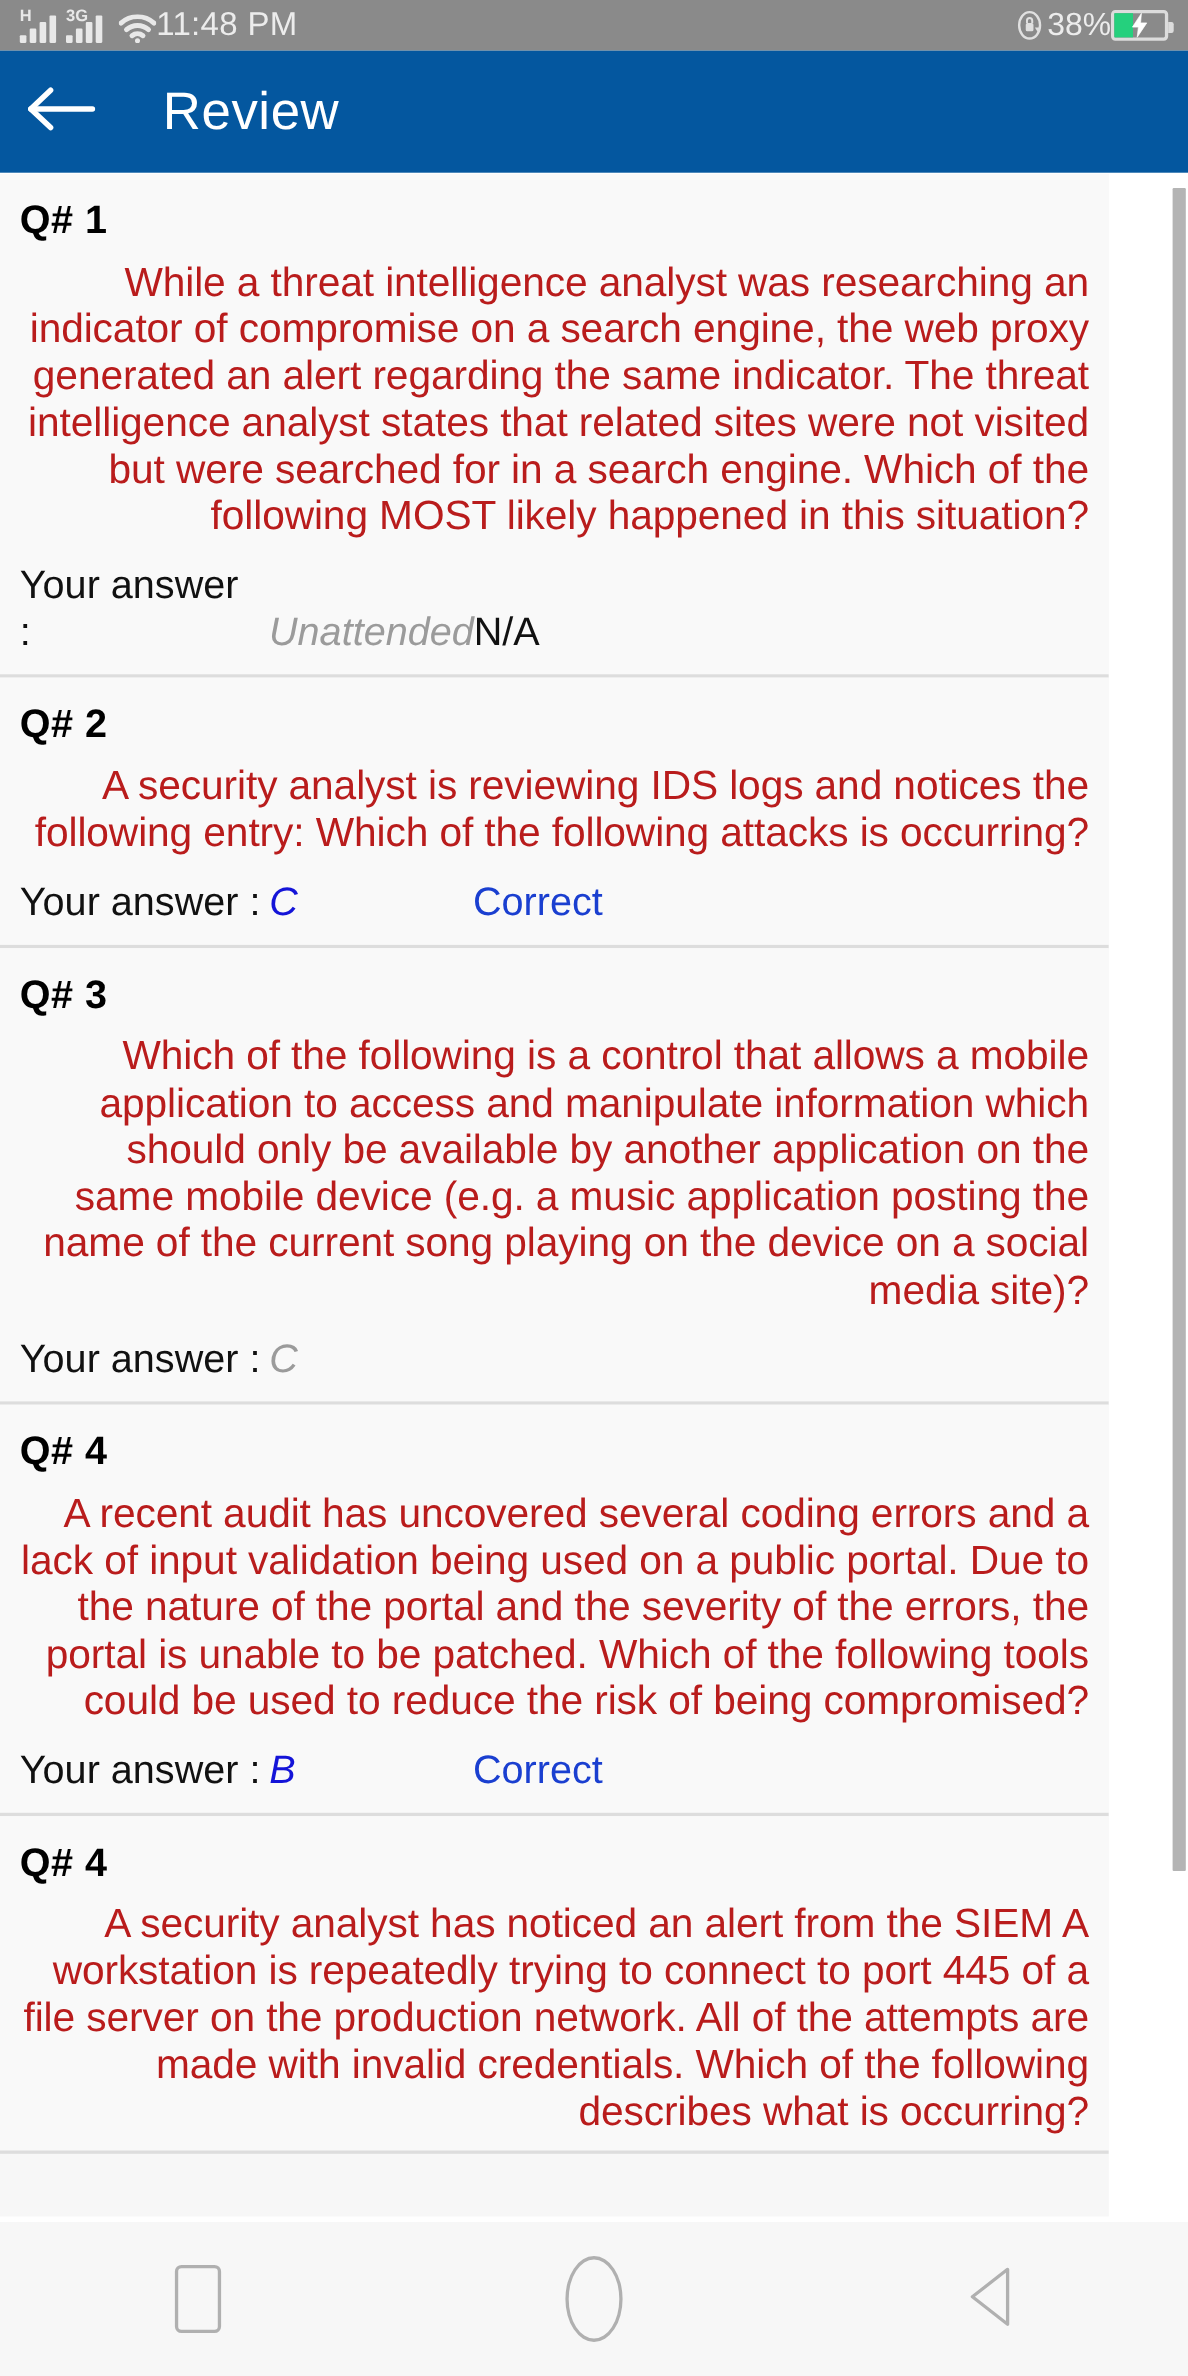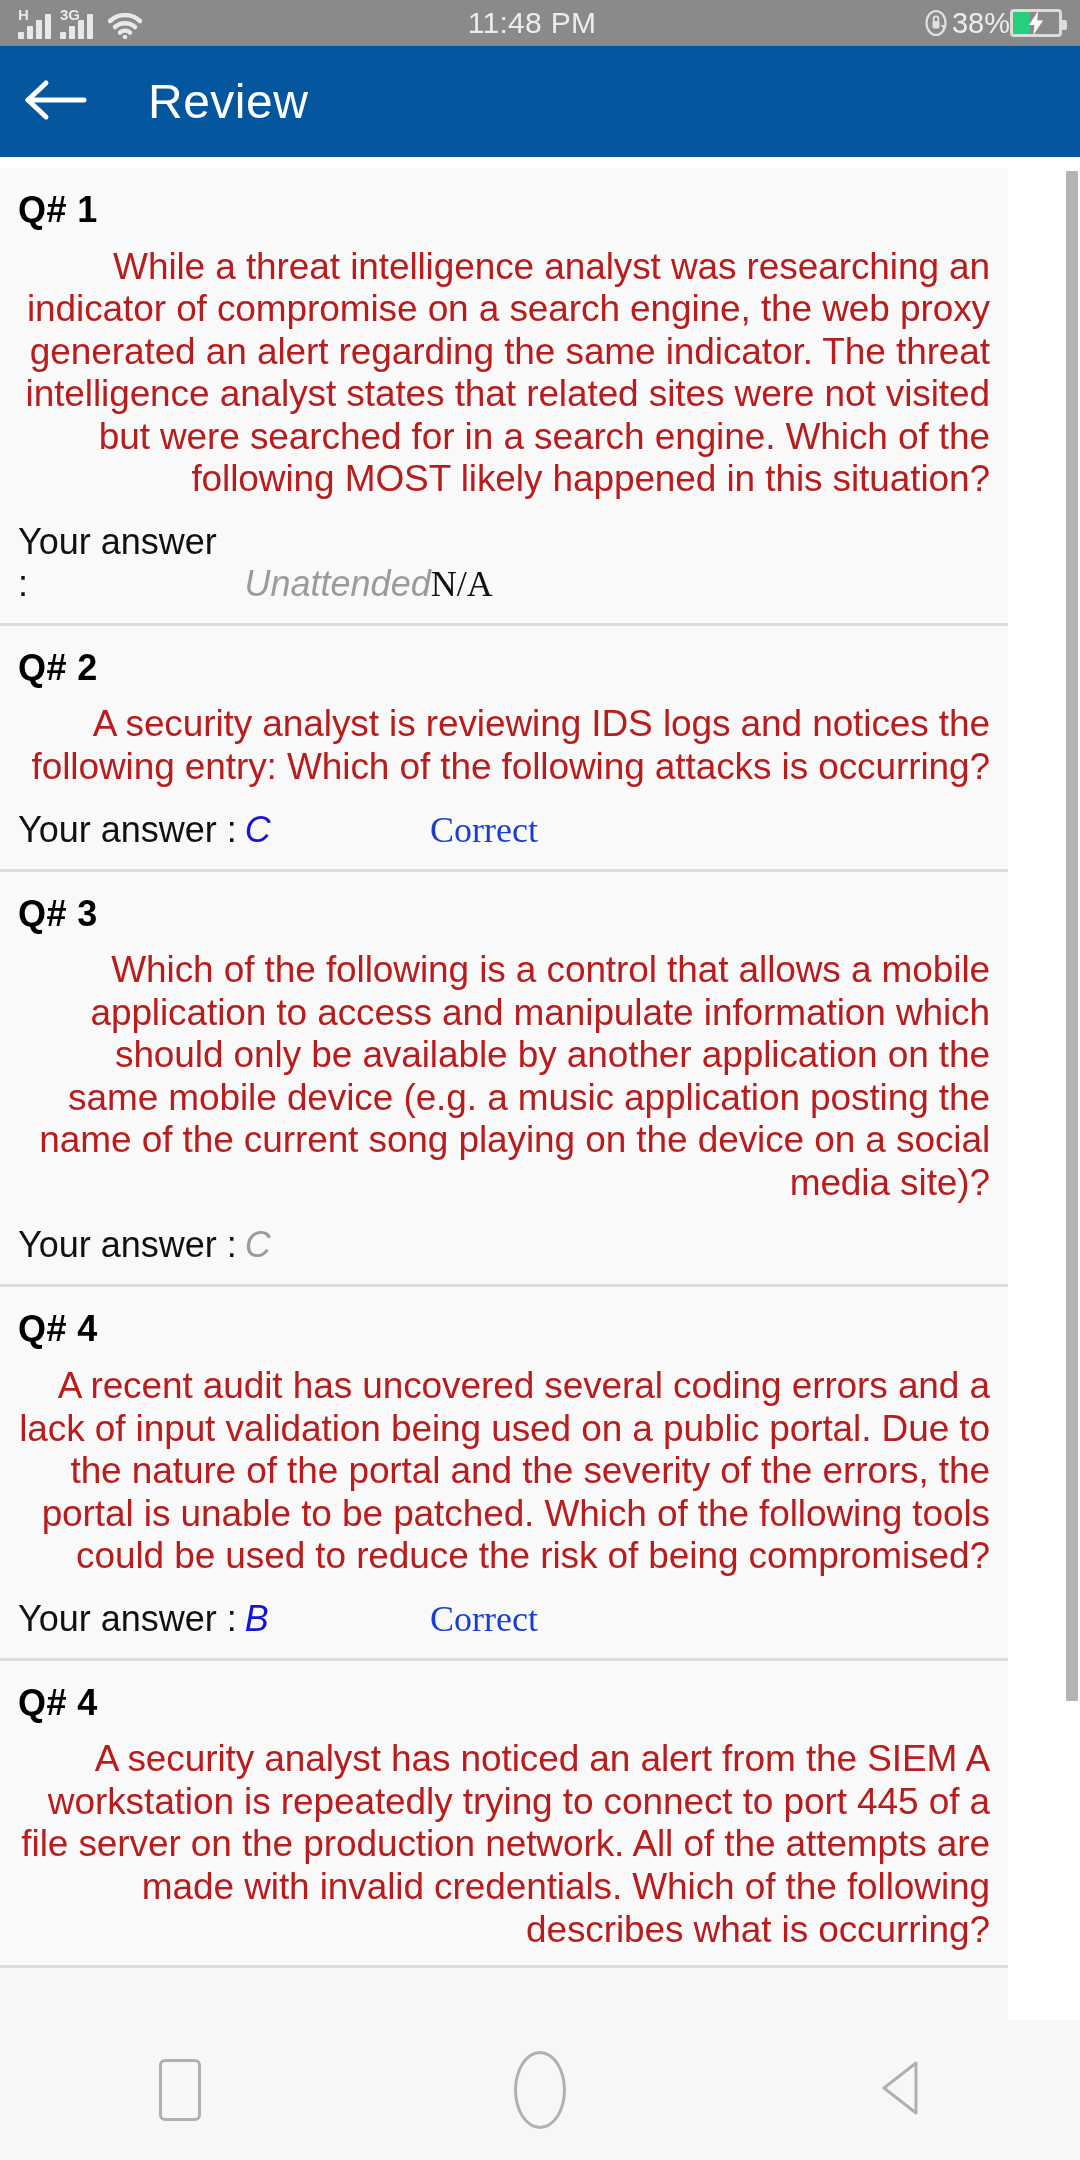--- a/index.html
+++ b/index.html
@@ -23,21 +23,21 @@
   .sim{ position:relative; display:flex; align-items:flex-end; height:30px; }
   .sim-tag{
     position:absolute; top:-2px; left:0;
     font-size:15px; line-height:1; font-weight:bold; color:#e8e8e8;
   }
   .bars{ display:flex; align-items:flex-end; gap:3px; height:26px; margin-top:4px; }
   .bars i{ display:block; width:6px; background:#e8e8e8; border-radius:1px; }
   .b1{ height:7px; } .b2{ height:13px; } .b3{ height:19px; } .b4{ height:25px; }
   .wifi{ position:relative; width:34px; height:26px; margin-left:6px; }
   .sb-center{
-    flex:1; text-align:center;
+    flex:1; 
     font-size:30px; letter-spacing:0.3px; color:#ececec;
   }
   .sb-right{ display:flex; align-items:center; }
   .rotlock{ width:30px; height:30px; }
   .batt-pct{ font-size:29px; color:#ececec; }
   .battery{
     position:relative; width:52px; height:28px;
     border:3px solid #dcdcdc; border-radius:4px;
     display:flex; align-items:center;
   }
@@ -64,21 +64,21 @@
     display:flex; align-items:center; justify-content:center;
     cursor:pointer;
   }
   .appbar-title{
     font-size:48px; color:#ffffff; font-weight:400;
     margin-left:38px; letter-spacing:0.5px;
   }
 
   
   .content{
-    position:absolute; top:168px; left:0;
+    position:absolute; top:158px; left:0;
     width:1008px; height:1857px;
     background:#f7f7f7;
     overflow:hidden;
   }
   .qcard{
     background:#f9f9f9;
     border-bottom:3px solid #dddddd;
     padding:22px 18px 14px 18px;
   }
   .qnum{
@@ -88,21 +88,21 @@
   .qtext{
     font-size:37px; color:#b91c1c; line-height:1.15;
     letter-spacing:-0.1px; text-indent:10px;text-align:right;
   }
   .ansrow{
     display:flex; align-items:flex-end;
     margin-top:20px; padding-bottom:4px;
   }
   .ans-label{ font-size:36px; color:#111111; }
   .ans-value{ font-size:36px; margin-left:8px;font-style:italic; }
-  .ans-status{ font-size:36px; margin-left:auto; width:560px; text-align:left;font-family:Liberation Serif, serif; }
+  .ans-status{ font-size:36px; margin-left:auto; width:560px; text-align:left; }
   .v-gray{ color:#9b9b9b; }
   .v-blue{ color:#1414d8; }
   .s-blue{ color:#1a3fd0; }
   .s-red{ color:#e81c16; }
   .s-black{ color:#111111; }
 
   
   .scrollbar-track{
     position:absolute; top:163px; right:0;
     width:14px; height:1857px;

